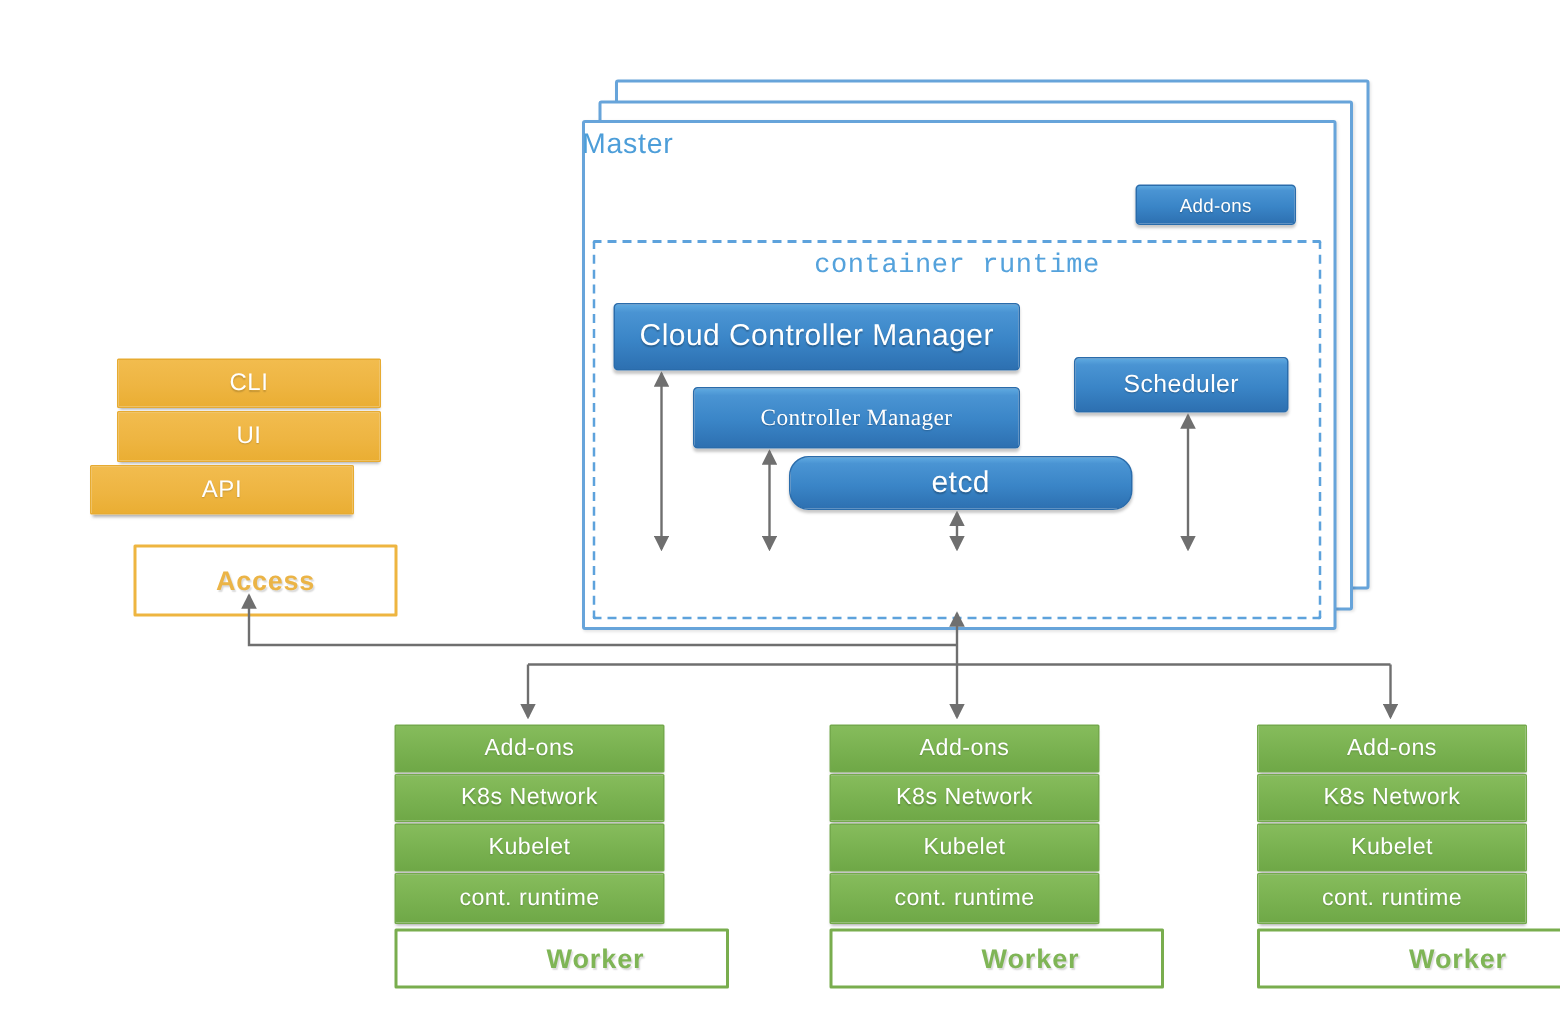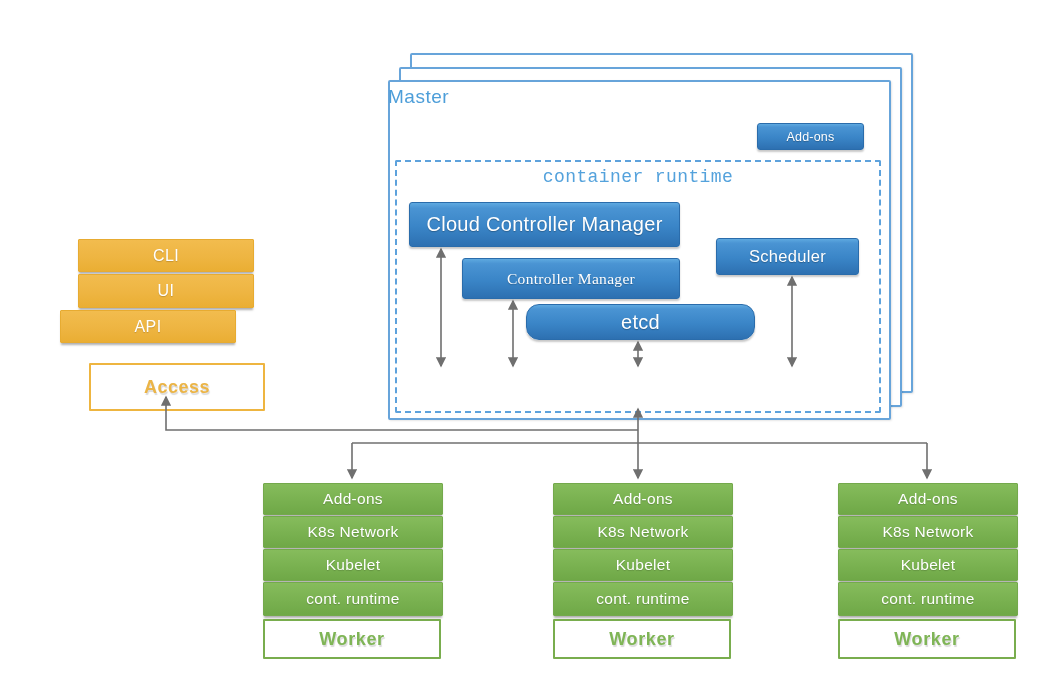--- a/index.html
+++ b/index.html
@@ -58,20 +58,21 @@
     border:1px solid #74a94c;
     box-shadow:0 2.5px 2px -1px rgba(110,110,110,0.55);
     text-shadow:0 1px 1px rgba(0,0,0,0.18);
     font-size:15.5px;letter-spacing:.3px;
   }
   .worker-label-box{
     position:absolute;display:flex;align-items:center;justify-content:center;
     background:#ffffff;border:2px solid #79ad4e;border-radius:1px;
     color:#7fb556;font-size:18px;letter-spacing:.6px;font-weight:600;
     text-shadow:1px 1.5px 1px rgba(0,0,0,0.15);
+    padding-left:45px;
   }
   
   svg.wires{position:absolute;left:0;top:0;width:1040px;height:690px;pointer-events:none;}
   svg.wires line,svg.wires polyline{stroke:#6f6f6f;stroke-width:1.6;fill:none;}
 </style>
 </head>
 <body>
 
 <div id="canvas">
 

